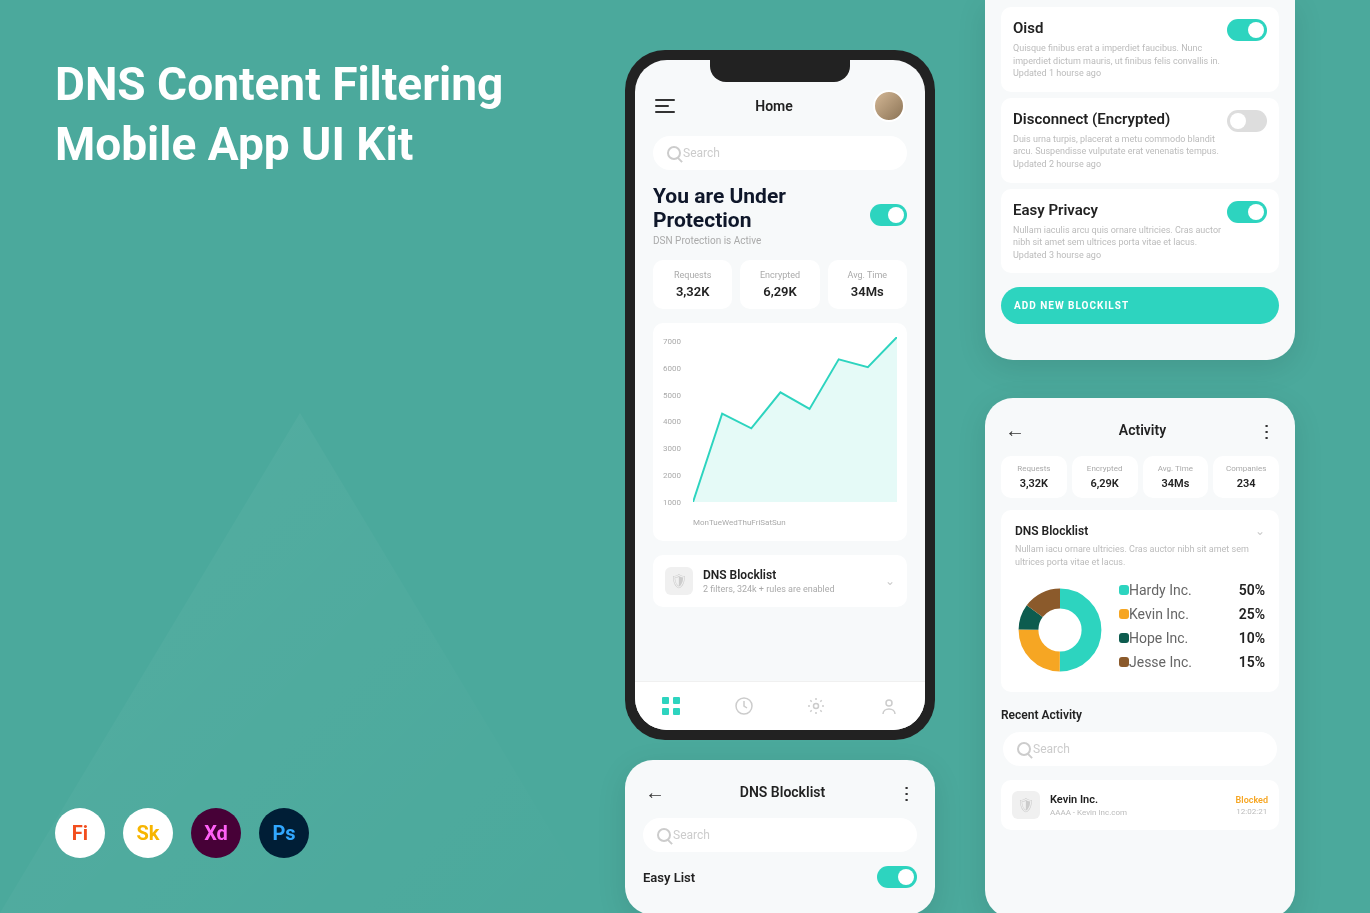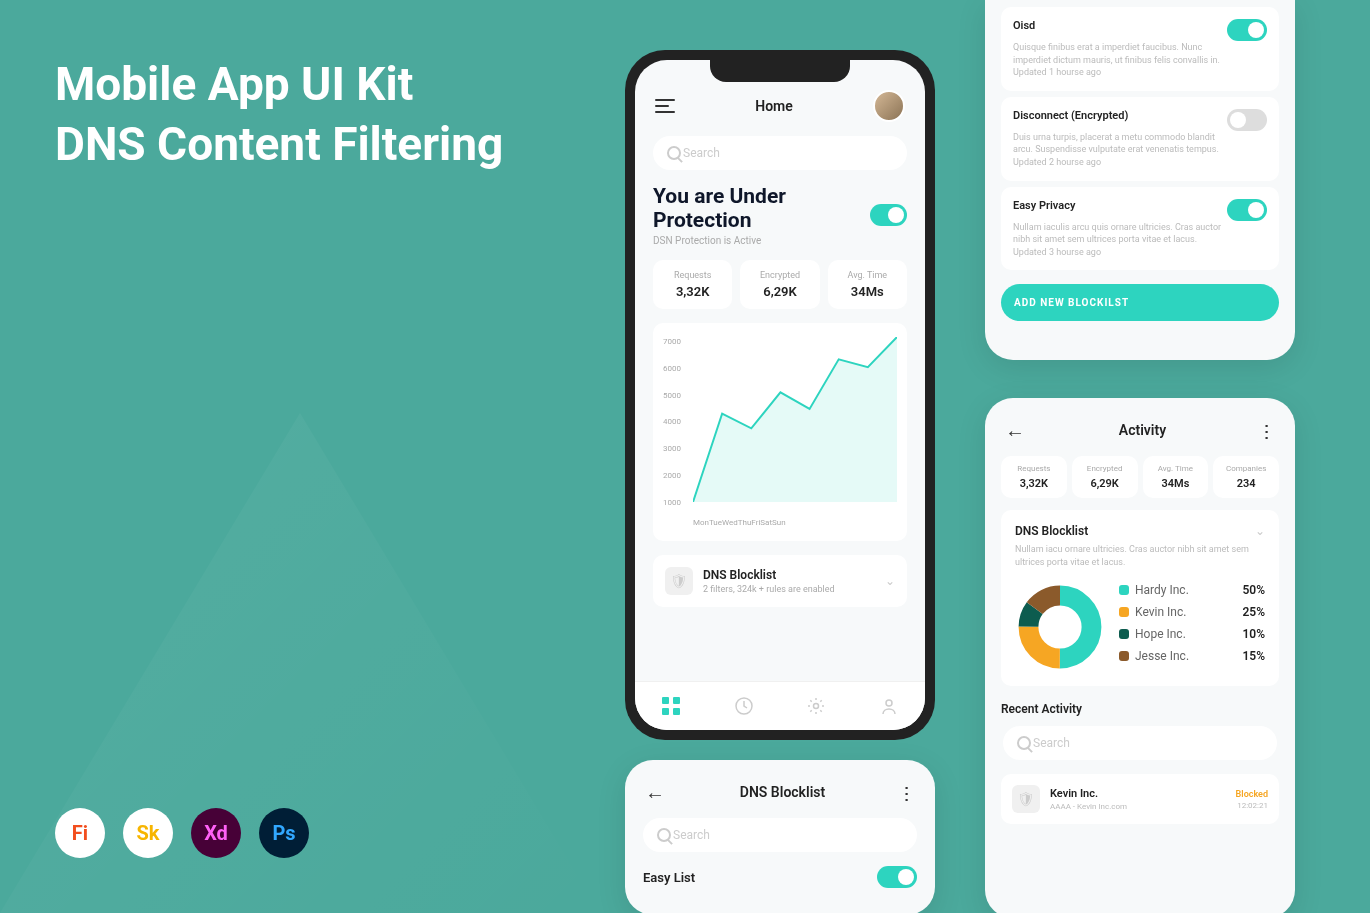--- a/index.html
+++ b/index.html
@@ -52,54 +52,54 @@
 .blocklist-card{margin:0 18px 14px;background:#fff;border-radius:10px;padding:12px;display:flex;align-items:center;gap:10px}
 .shield{width:28px;height:28px;background:#f0f0f0;border-radius:6px;display:flex;align-items:center;justify-content:center;font-size:14px;color:#ccc}
 .bl-t{font-size:12px;font-weight:600;color:#222}
 .bl-s{font-size:9px;color:#aaa;margin-top:2px}
 .chev{margin-left:auto;color:#ccc;font-size:12px}
 .bnav{position:absolute;bottom:0;left:0;right:0;background:#fff;display:flex;justify-content:space-around;padding:14px 0;border-top:1px solid #f0f0f0}
 .bnav-item{width:20px;height:20px;display:flex;align-items:center;justify-content:center;color:#ccc}
 .bnav-item.active{color:#2dd4bf}
 .block-item{margin:6px 16px;background:#fff;border-radius:10px;padding:12px;position:relative}
 .bi-h{display:flex;justify-content:space-between;align-items:flex-start}
-.bi-t{font-size:11px;font-weight:600;color:#222;margin-bottom:5px}
+.bi-t{font-size:15px;font-weight:600;color:#222;margin-bottom:5px}
 .bi-d{font-size:9px;color:#bbb;line-height:1.4;padding-right:40px}
 .add-btn{margin:14px 16px;background:#2dd4bf;color:#fff;border-radius:20px;padding:13px;text-align:left;font-size:10px;font-weight:700;letter-spacing:1px}
 .dns-block{margin:10px 16px;background:#fff;border-radius:10px;padding:14px}
 .dns-h{display:flex;justify-content:space-between}
 .dns-t{font-size:12px;font-weight:600;color:#222}
 .dns-d{font-size:9px;color:#bbb;margin-top:5px;line-height:1.4}
 .donut-area{display:flex;gap:14px;margin-top:14px;align-items:center}
 .donut{width:90px;height:90px;flex-shrink:0}
 .legend{flex:1}
-.leg-item{display:flex;align-items:center;gap:6px;margin-bottom:8px;font-size:12px}
+.leg-item{display:flex;align-items:center;margin-bottom:8px;font-size:14px}
 .leg-dot{width:10px;height:10px;border-radius:3px}
 .leg-name{flex:1;color:#666}
 .leg-val{font-weight:600;color:#222}
 .sect-title{margin:16px 16px 10px;font-size:12px;font-weight:600;color:#222}
 .activity-item{margin:8px 16px;background:#fff;border-radius:10px;padding:11px;display:flex;align-items:center;gap:10px}
 .ai-t{font-size:11px;font-weight:600;color:#222}
 .ai-s{font-size:8px;color:#bbb;margin-top:2px}
-.ai-r{margin-left:auto;text-align:right}
+.ai-r{margin-left:auto;text-align:center}
 .ai-status{font-size:9px;color:#f6a623;font-weight:600}
 .ai-time{font-size:8px;color:#bbb;margin-top:2px}
 .stats4{margin:0 16px 12px;display:flex;gap:5px}
 .stats4 .stat{padding:8px 3px}
 .stats4 .stat-l{font-size:8px}
 .stats4 .stat-v{font-size:11px}
 </style>
 </head>
 <body>
 
 <div class="bg-tri"></div>
 
 <div class="title">
+  <div>DNS Content Filtering</div>
   <div>Mobile App UI Kit</div>
-  <div>DNS Content Filtering</div>
 </div>
 
 <div class="tool-icons">
   <div class="ticon" style="color:#f24e1e">
       <span>Fi</span>
     </div>
   <div class="ticon" style="color:#f7b500">
       <span>Sk</span>
     </div>
   <div class="ticon" style="background:#470137;color:#ff61f6">

